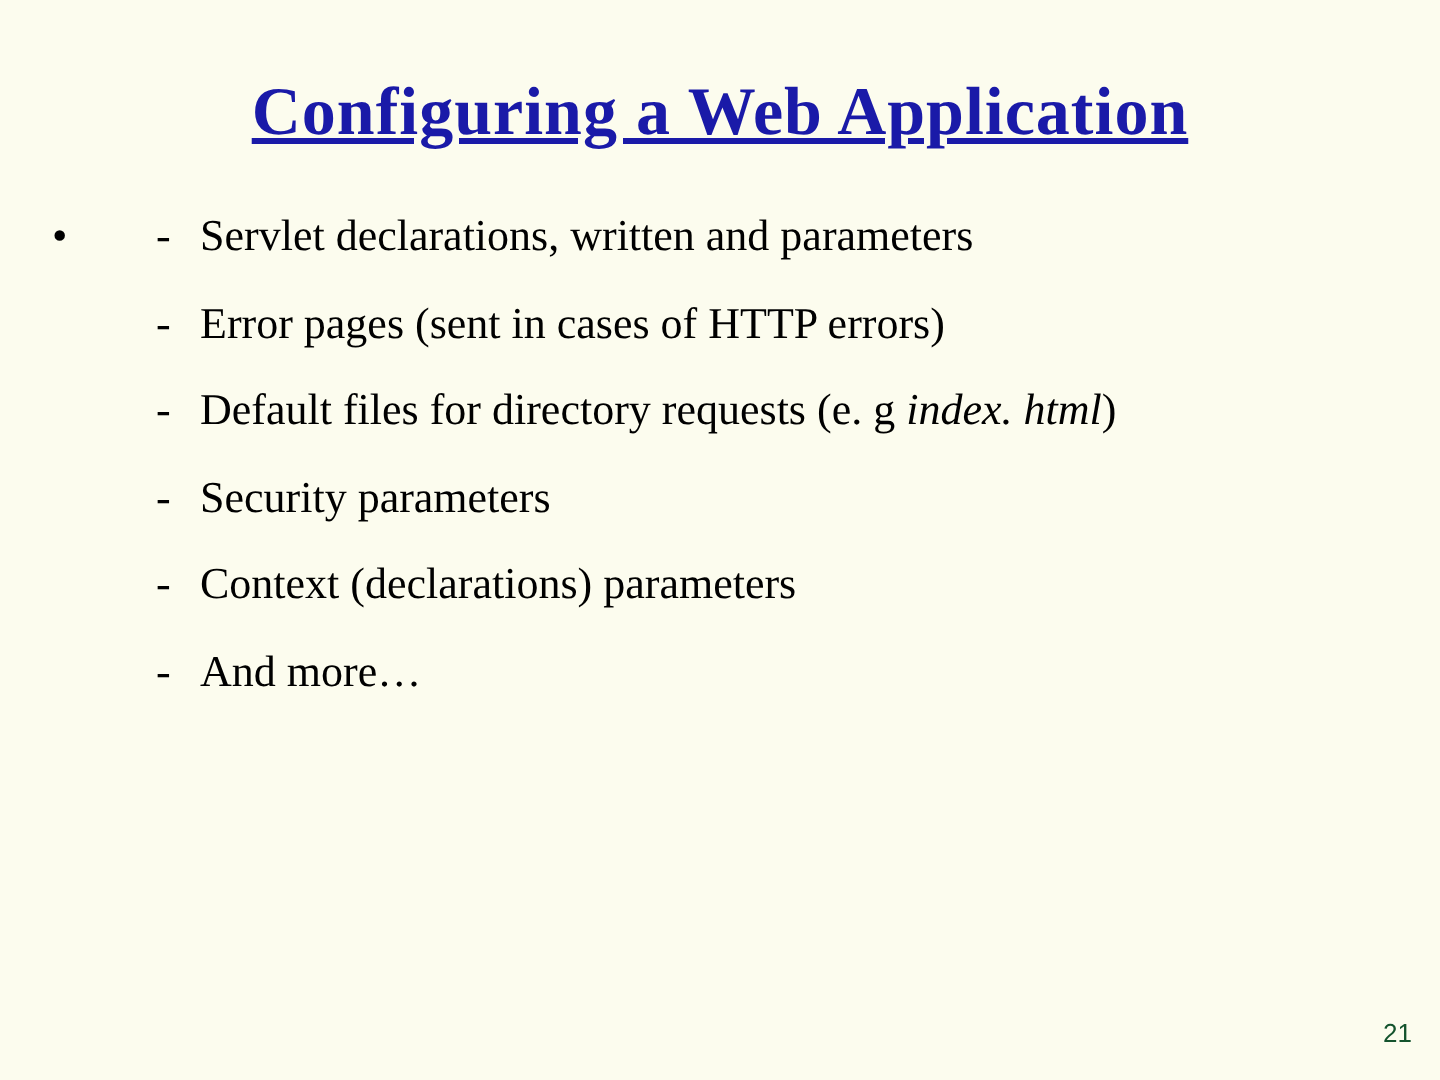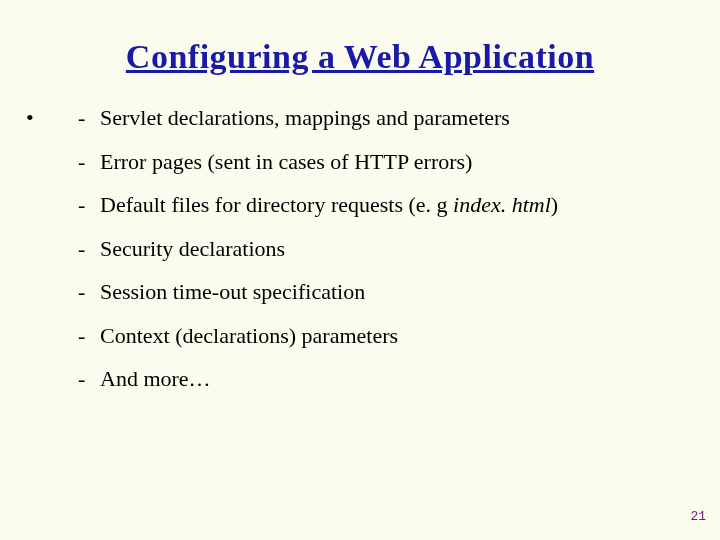--- a/index.html
+++ b/index.html
@@ -72,45 +72,44 @@
     left: 0;
     top: 0;
   }
   .eg-file {
     font-style: italic;
   }
   .page-num {
     position: absolute;
     right: 14px;
     bottom: 16px;
-    font-family: Liberation Mono, monospace;
+    font-family: Liberation Sans, sans-serif;
     font-size: 13px;
-    color: #701a75;
+    color: #14532d;
   }
 </style>
 </head>
 <body>
 
 <div class="slide">
 
   <div class="title">Configuring a Web Application</div>
 
   <ul class="top">
 
 
     <li>
 
       <ul class="sub">
-        <li><span>Servlet declarations, mappings and parameters</span></li>
+        <li><span>Servlet declarations, written and parameters</span></li>
         <li><span>Error pages (sent in cases of HTTP errors)</span></li>
         <li>
           <span>Default files for directory requests (e. g </span><span class="eg-file">index. html</span><span>)</span>
         </li>
-        <li><span>Security declarations</span></li>
-        <li><span>Session time-out specification</span></li>
+        <li><span>Security parameters</span></li>
         <li><span>Context (declarations) parameters</span></li>
         <li><span>And more…</span></li>
       </ul>
     </li>
 
   </ul>
 
   <div class="page-num">21</div>
 </div>
 

